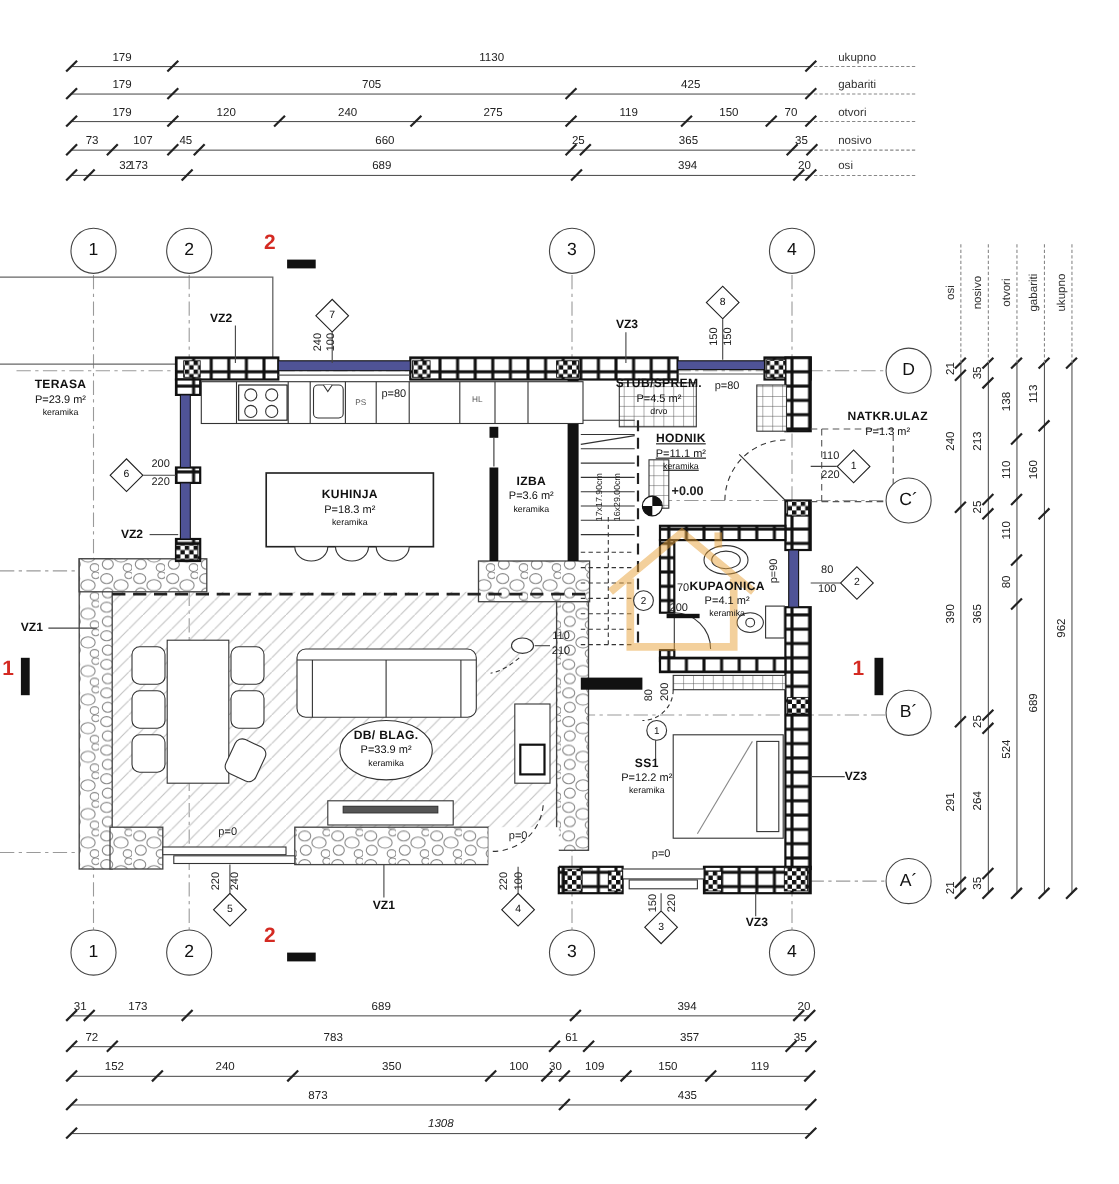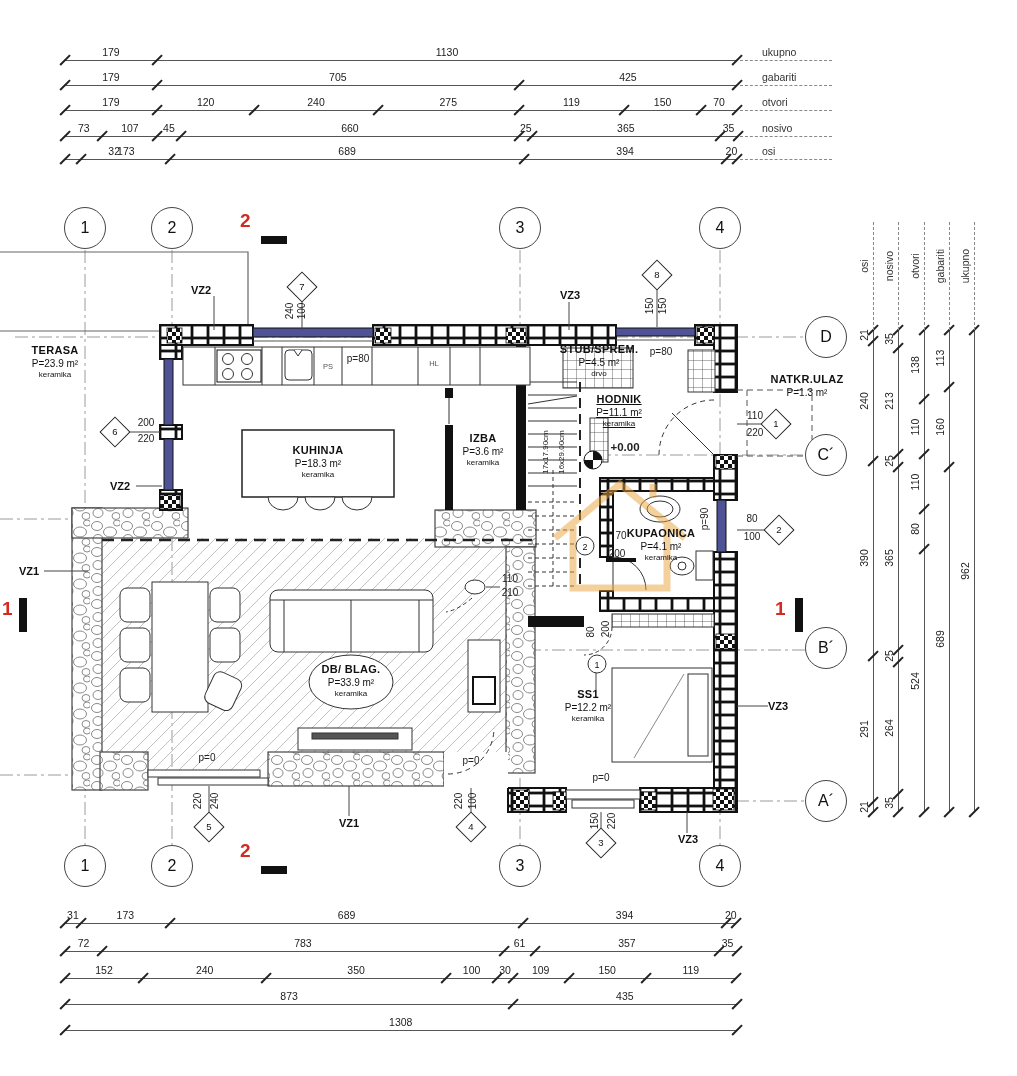--- a/index.html
+++ b/index.html
@@ -419,21 +419,21 @@
     <div class="dnum" style="left: 690.835px; top: 964px;">119</div>
     <div class="tick" style="left: 736.014px; top: 978px;"></div>
     <div class="dline" style="left: 65px; top: 1004px; width: 671.527px;"></div>
     <div class="tick" style="left: 65px; top: 1004px;"></div>
     <div class="dnum" style="left: 289.099px; top: 990px;">873</div>
     <div class="tick" style="left: 513.198px; top: 1004px;"></div>
     <div class="dnum" style="left: 624.863px; top: 990px;">435</div>
     <div class="tick" style="left: 736.527px; top: 1004px;"></div>
     <div class="dline" style="left: 65px; top: 1030px; width: 671.527px;"></div>
     <div class="tick" style="left: 65px; top: 1030px;"></div>
-    <div class="dnum" style="left: 400.764px; top: 1016px;">1308</div>
+    <div class="dnum" style="left: 400.764px; top: 1016px; font-style: italic;">1308</div>
     <div class="tick" style="left: 736.527px; top: 1030px;"></div>
     <div class="vline" style="left: 873px; top: 330px; height: 482.463px;"></div>
     <div class="tick" style="left: 873px; top: 330px;"></div>
     <div class="dnumv" style="left: 834px; top: 329.26px;">21</div>
     <div class="tick" style="left: 873px; top: 340.521px;"></div>
     <div class="dnumv" style="left: 834px; top: 394.641px;">240</div>
     <div class="tick" style="left: 873px; top: 460.761px;"></div>
     <div class="dnumv" style="left: 834px; top: 552.456px;">390</div>
     <div class="tick" style="left: 873px; top: 656.151px;"></div>
     <div class="dnumv" style="left: 834px; top: 723.046px;">291</div>

